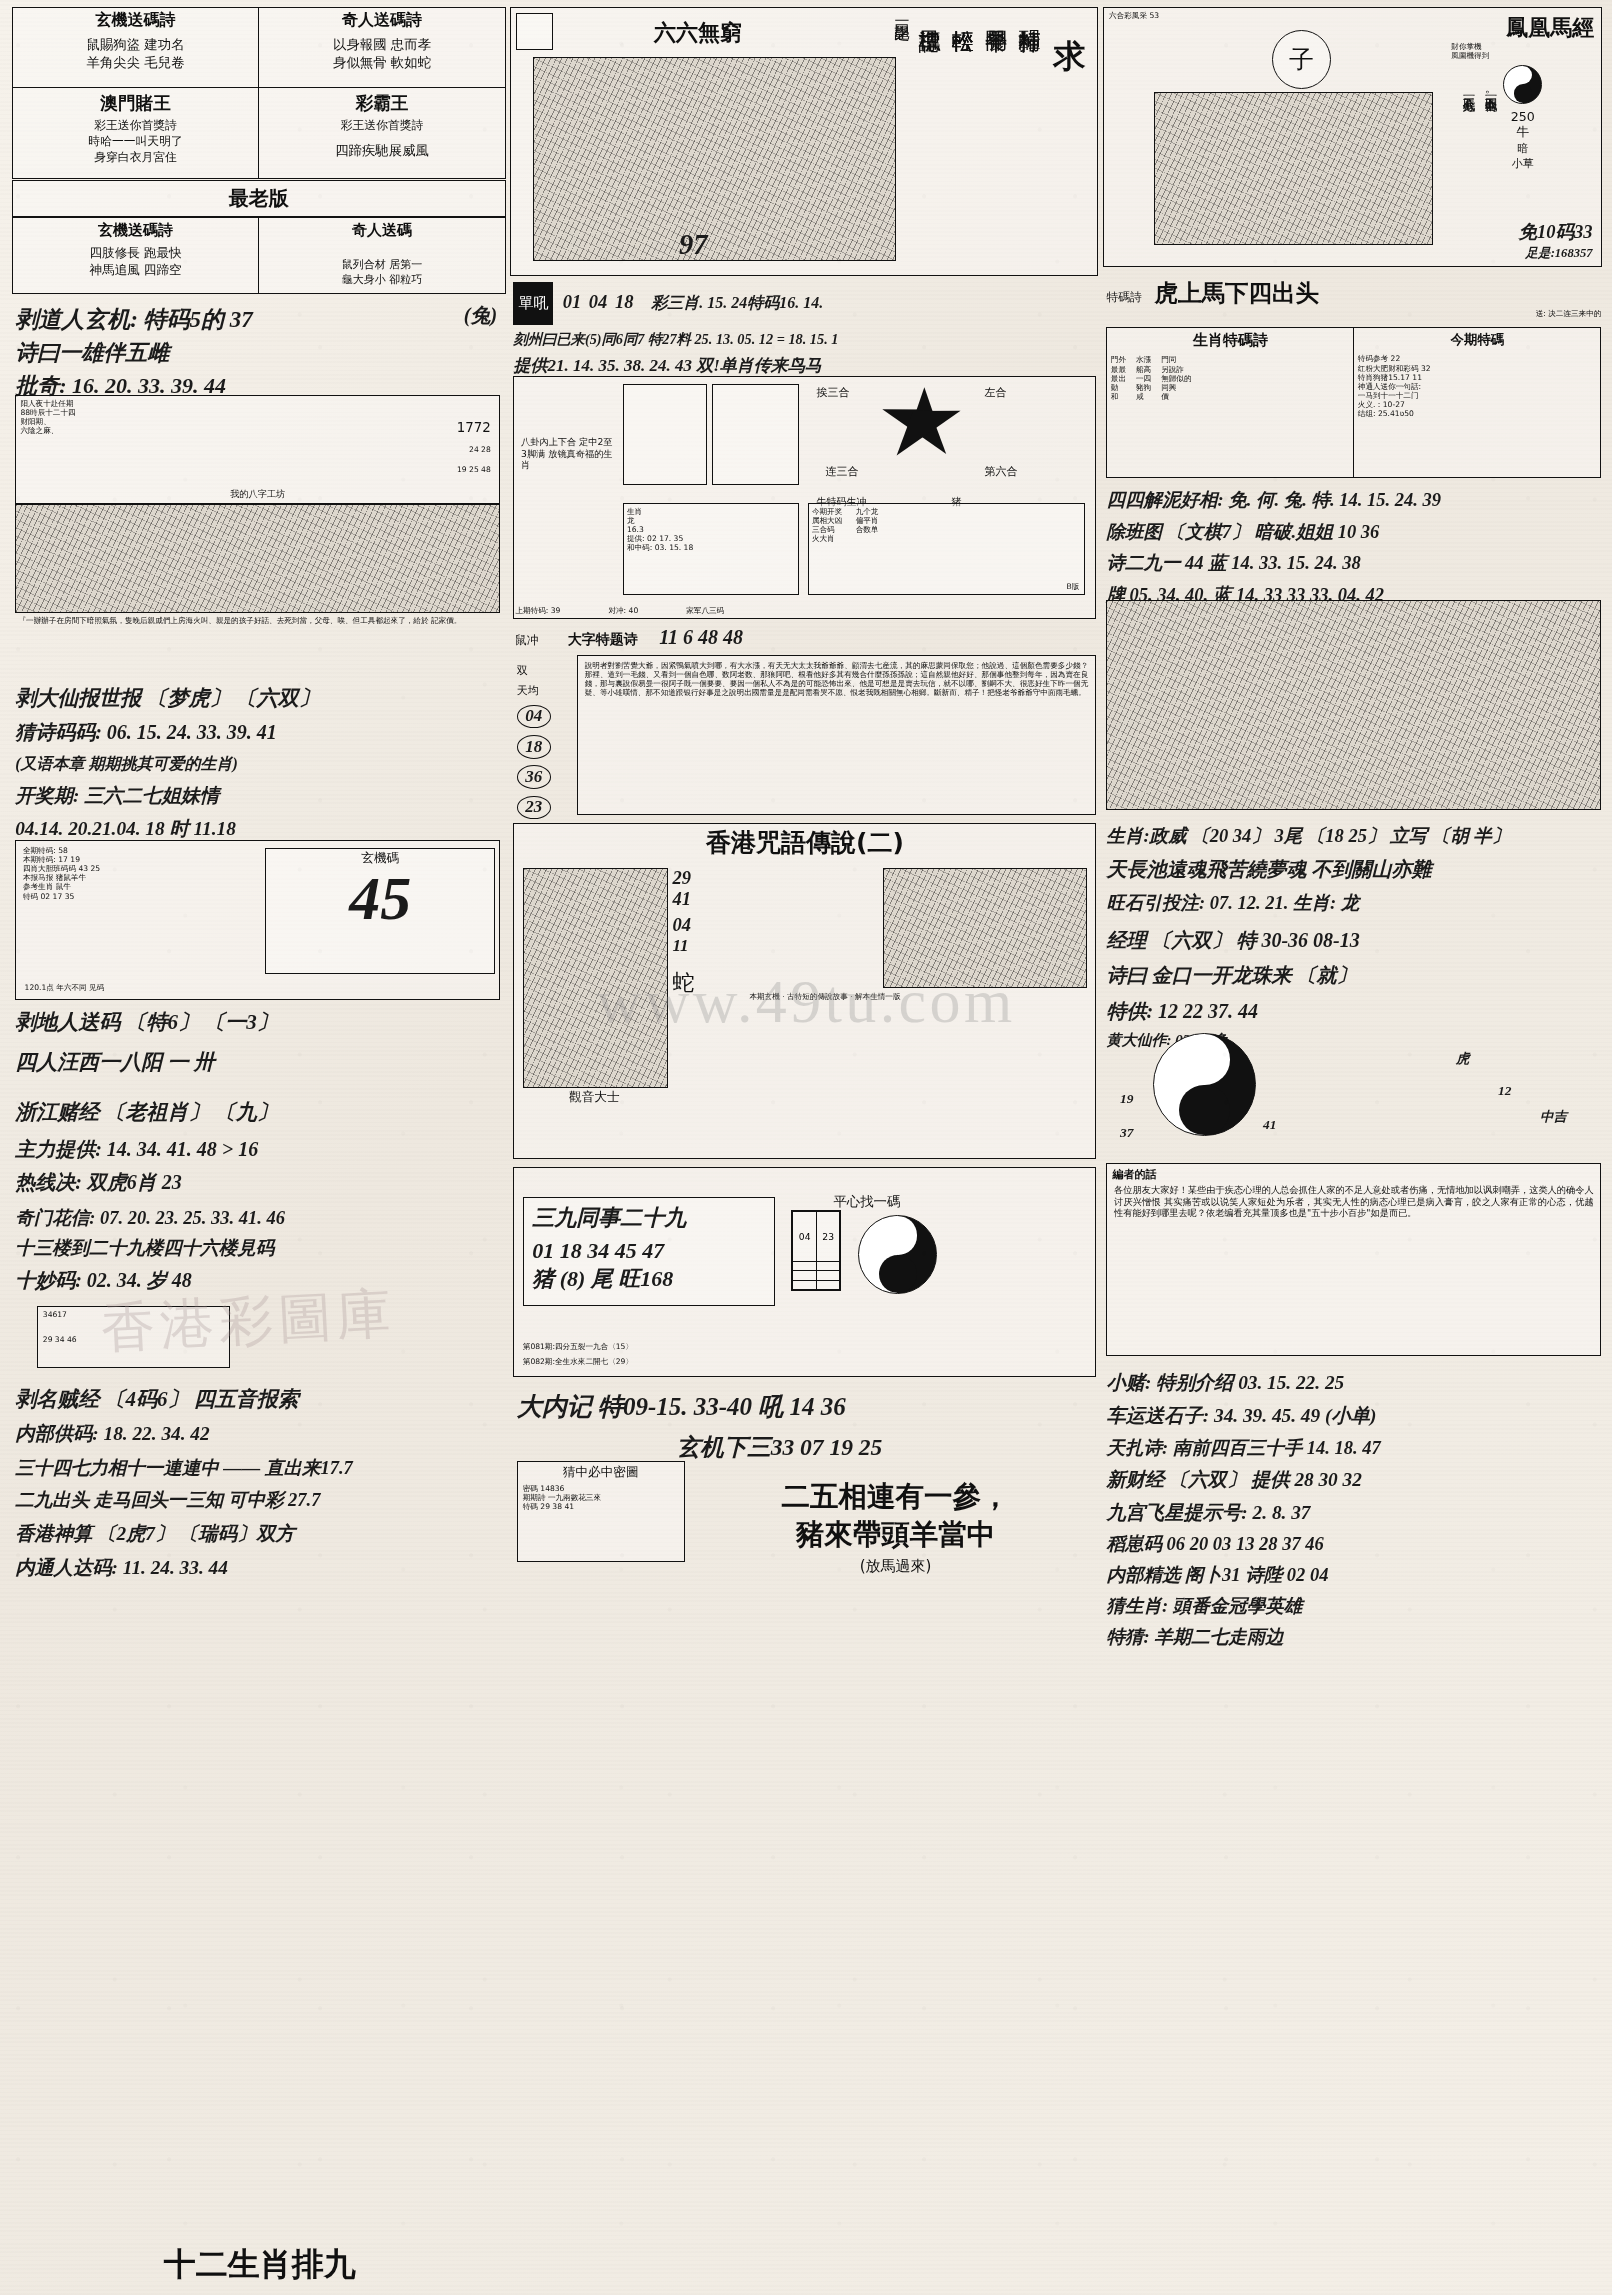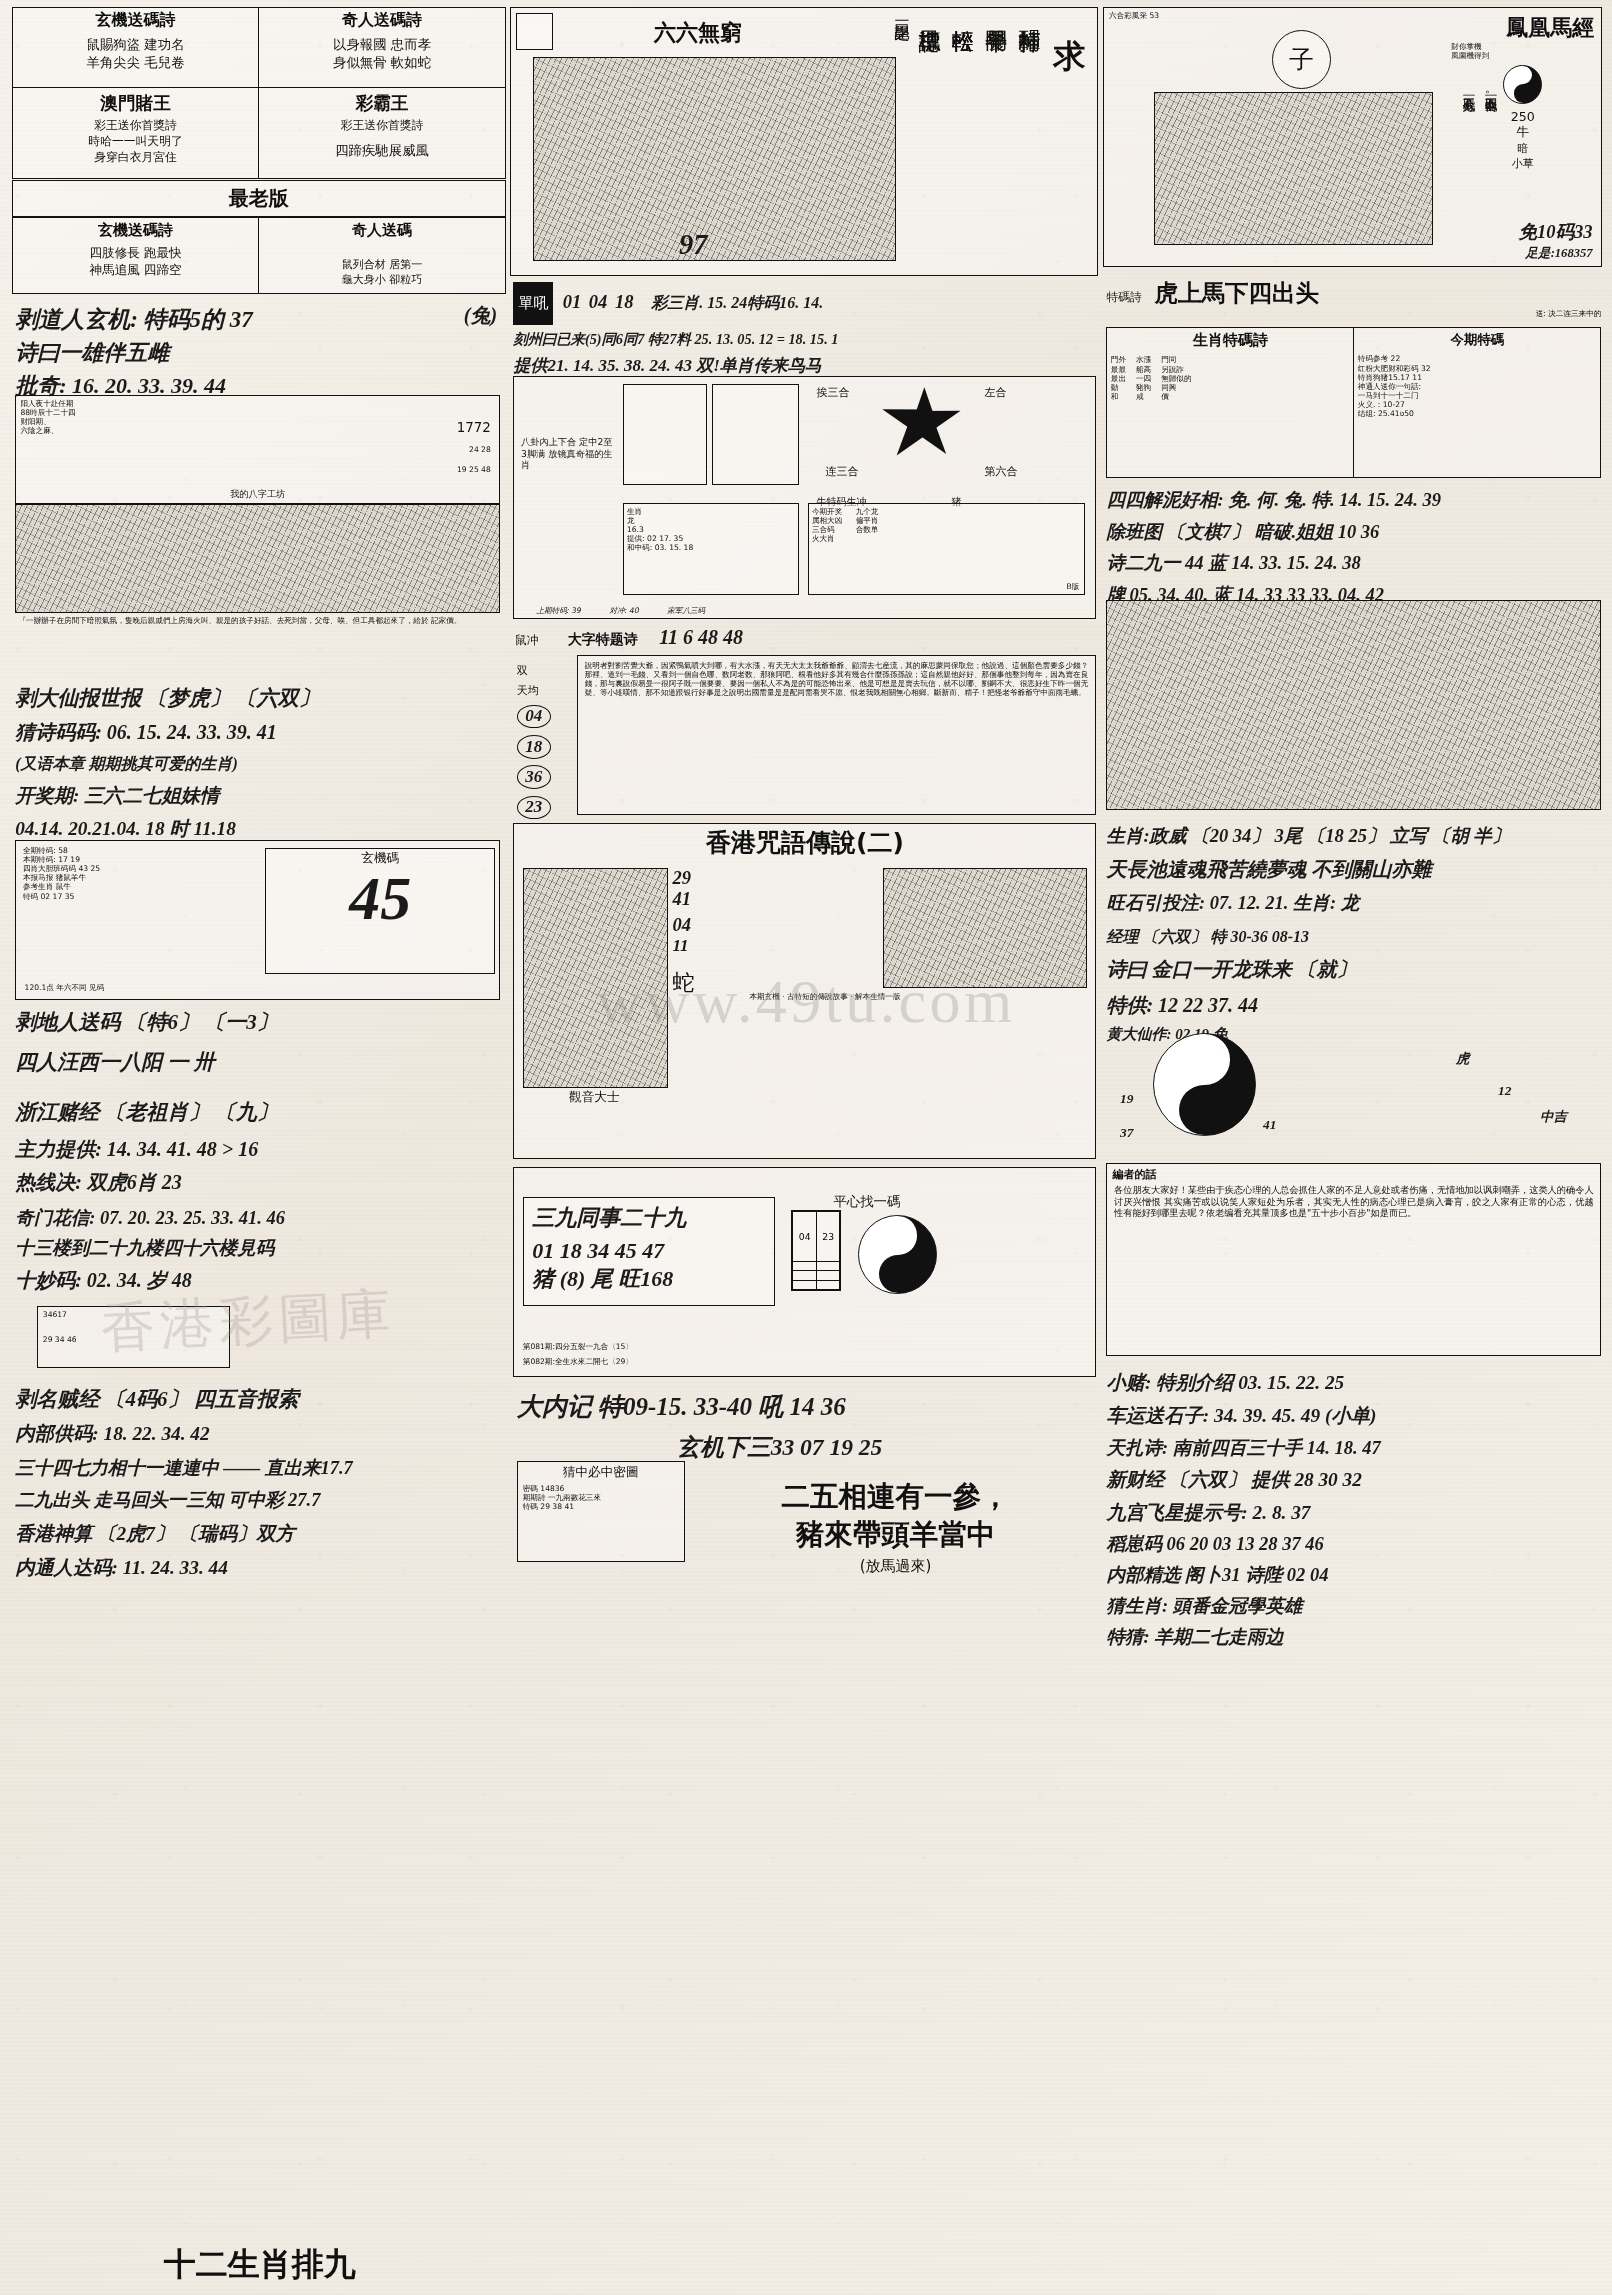--- a/index.html
+++ b/index.html
@@ -292,21 +292,21 @@
           </div>
           <div>
             <div></div>
             <div>九个龙</div>
             <div>偏平肖</div>
             <div>合数单</div>
           </div>
         </div>
         <div class="cn tinycn" style="position:absolute;right:5px;bottom:3.4px;">B版</div>
       </div>
-      <div style="position:absolute;left:22px;bottom:3.4px;display:flex;gap:28px;font-style:italic;" class="cn tinycn">
+      <div style="position:absolute;left:1px;bottom:3.4px;display:flex;gap:48px;" class="cn tinycn">
         <span>上期特码: 39</span>
         <span>对冲: 40</span>
         <span>家军八三码</span>
       </div>
     </div>
 
     <div style="position:absolute;left:5px;top:626px;width:579px;">
       <span class="cn" style="font-size:11.8px;">鼠冲</span>
       <span class="cn ttl" style="font-size:14px;margin-left:25px;">大字特题诗</span>
       <span class="hand" style="font-size:20px;margin-left:17px;">11 6 48 48</span>
@@ -473,21 +473,21 @@
       <div class="hand" style="font-size:18.5px;margin-top:6.7px;">诗二九一 44 蓝 14. 33. 15. 24. 38</div>
       <div class="hand" style="font-size:18.5px;margin-top:6.7px;">牌 05. 34. 40. 蓝 14. 33  33 33. 04. 42</div>
     </div>
 
     <div class="box imgbox" style="left:3.4px;top:600px;width:495px;height:210px;"></div>
 
     <div style="position:absolute;left:3.4px;top:823px;width:495px;">
       <div class="hand" style="font-size:18.5px;">生肖:政威  〔20 34〕  3尾 〔18 25〕  立写  〔胡 半〕</div>
       <div class="hand" style="font-size:20px;margin-top:8.4px;">天長池遠魂飛苦繞夢魂 不到關山亦難</div>
       <div class="hand" style="font-size:18.5px;margin-top:6.7px;">旺石引投注: 07. 12. 21.     生肖: 龙</div>
-      <div class="hand" style="font-size:16px;margin-top:11.8px;">经理 〔六双〕 特 30-36 08-13</div>
+      <div class="hand" style="font-size:20px;margin-top:11.8px;">经理 〔六双〕 特 30-36 08-13</div>
       <div class="hand" style="font-size:20px;margin-top:8.4px;">诗曰 金口一开龙珠来 〔就〕</div>
       <div class="hand" style="font-size:20px;margin-top:8.4px;">特供: 12  22  37.  44</div>
       <div class="hand" style="font-size:15px;margin-top:6.7px;">黄大仙作: 02 19 免</div>
     </div>
 
     <div class="yy" style="position:absolute;left:50px;top:1033px;width:101px;height:101px;"></div>
     <div style="position:absolute;left:17px;top:1091px;" class="hand">19</div>
     <div style="position:absolute;left:17px;top:1125px;" class="hand">37</div>
     <div style="position:absolute;left:160px;top:1117px;" class="hand">41</div>
     <div style="position:absolute;left:353px;top:1050px;" class="hand" style2="">虎</div>

